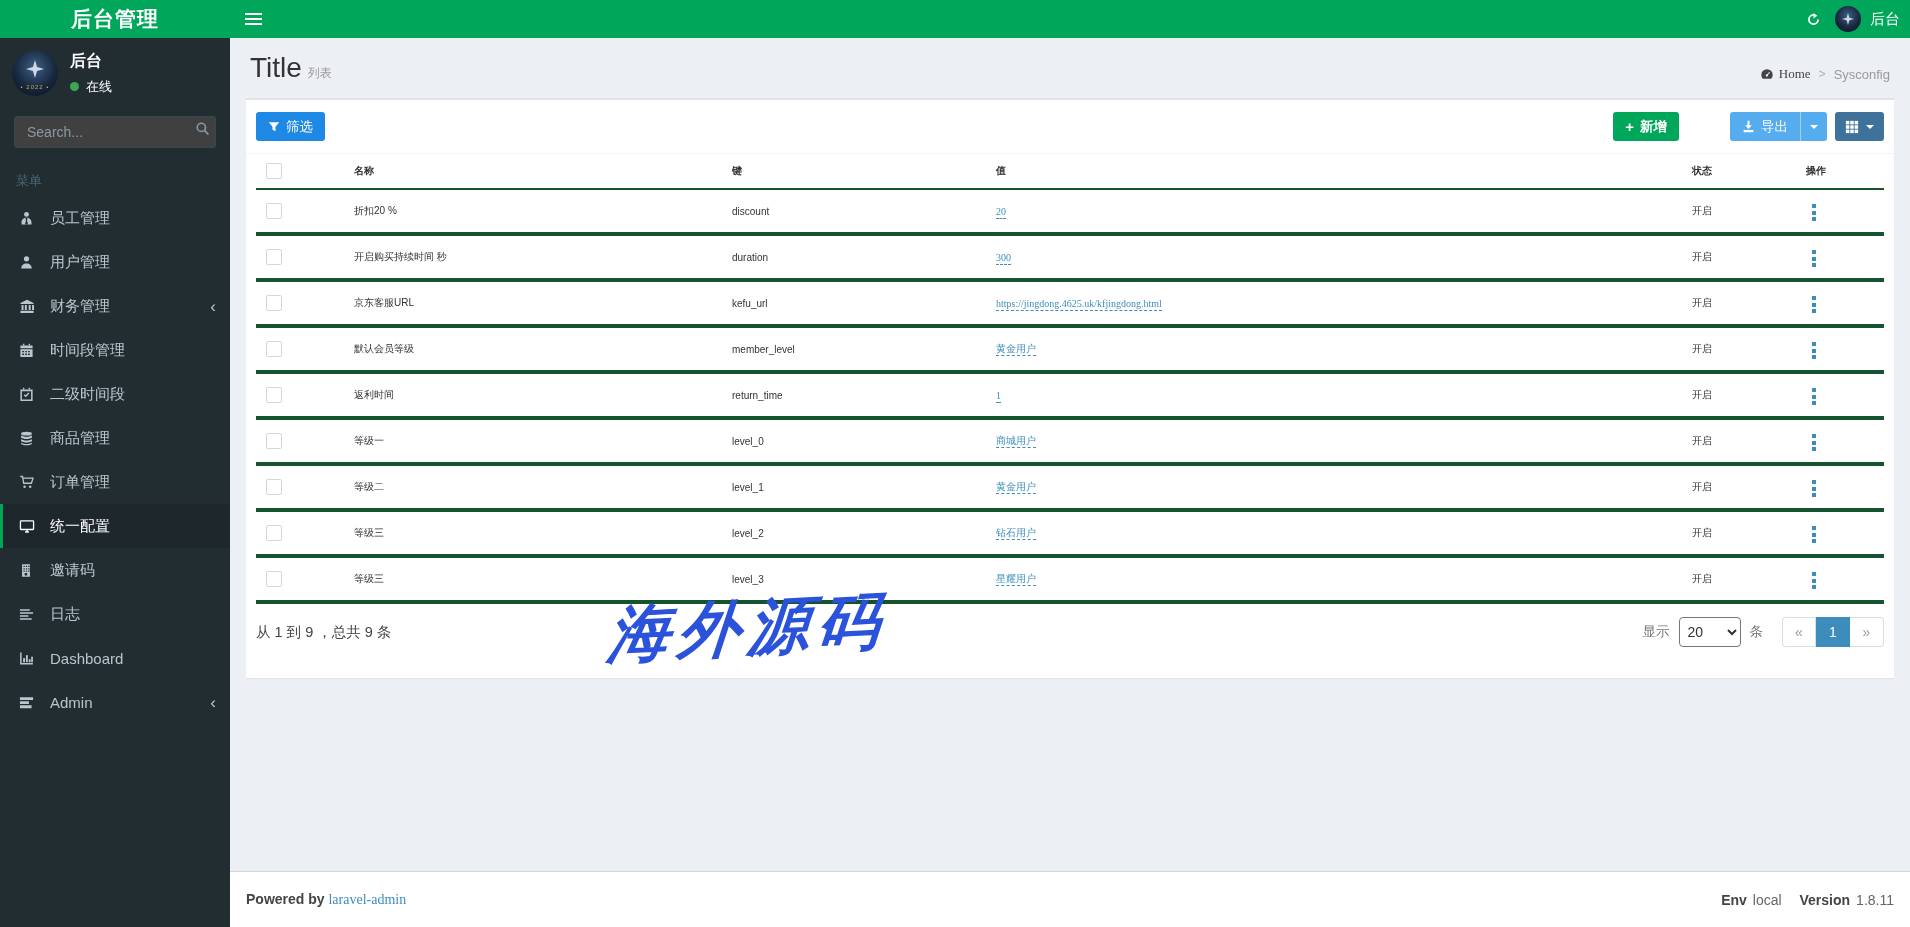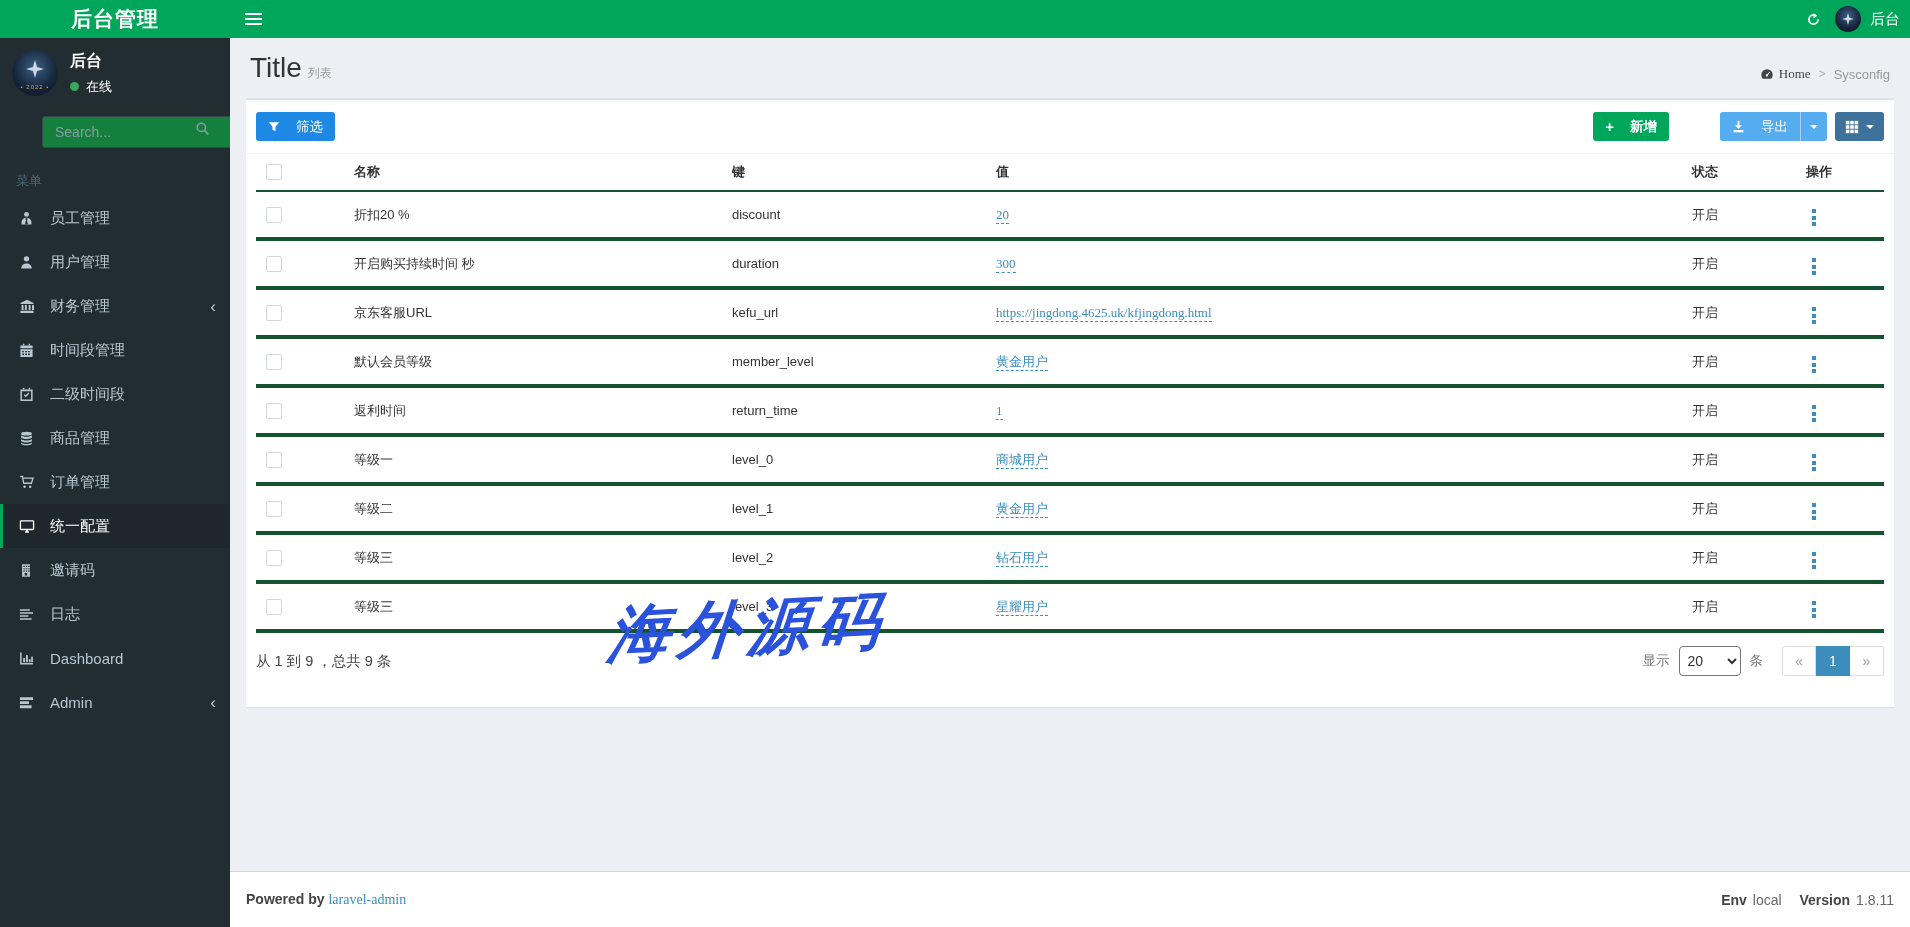--- a/index.html
+++ b/index.html
@@ -14,21 +14,21 @@
   .logo { height:38px; background:#00a65a; color:#fff; font-size:21px; font-weight:bold; display:flex; align-items:center; justify-content:center; letter-spacing:1px; cursor:pointer; }
   .user-panel { display:flex; align-items:center; padding:12px 10px 14px 12px; }
   .avatar { width:46px; height:46px; border-radius:50%; background:radial-gradient(circle at 50% 38%, #3c5f86 0%, #18283e 55%, #090f1a 100%); position:relative; overflow:hidden; flex-shrink:0; }
   .avatar svg { position:absolute; left:50%; top:42%; transform:translate(-50%,-50%); }
   .avatar .year { position:absolute; bottom:6px; width:100%; text-align:center; font-size:6px; color:#c9a85a; letter-spacing:1px; }
   .user-info { margin-left:12px; }
   .user-name { color:#fff; font-size:16px; font-weight:bold; margin-bottom:6px; }
   .user-status { color:#fff; font-size:13px; display:flex; align-items:center;justify-content:flex-end; }
   .dot { width:9px; height:9px; border-radius:50%; background:#3ba55a; display:inline-block; margin-right:7px; }
   .search-form { margin:6px 14px 12px 14px; position:relative; }
-  .search-form input { width:100%; height:32px; background:#15803d; border:1px solid #374850; border-radius:3px; color:#ccc; padding:0 32px 0 12px; font-size:14px; outline:none; font-family:inherit;margin-left:28px; }
+  .search-form input { width:100%; height:32px; background:#404040; border:1px solid #374850; border-radius:3px; color:#ccc; padding:0 32px 0 12px; font-size:14px; outline:none; font-family:inherit; }
   .search-form input::placeholder { color:#8a9aa3; }
   .search-btn { position:absolute; right:6px; top:5px; background:none; border:none; color:#8a9aa3; cursor:pointer; }
   .menu-header { color:#4b646f; font-size:13px; padding:12px 16px 6px 16px; }
   .menu { list-style:none; }
   .menu-item { display:flex; align-items:center; height:44px; padding:0 14px 0 16px; color:#b8c7ce; cursor:pointer; border-left:3px solid transparent; font-size:15px; }
   .menu-item .mi-icon { width:22px; display:flex; align-items:center; color:#b8c7ce; flex-shrink:0; }
   .menu-item .mi-label { margin-left:9px; flex:1; }
   .menu-item .mi-chevron { color:#b8c7ce; font-size:17px; line-height:1; }
   .menu-item.active { background:#1e282c; color:#fff; border-left-color:#00a65a; }
   .menu-item.active .mi-icon { color:#fff; }
@@ -49,34 +49,34 @@
   .content-header h1 { font-size:28px; font-weight:normal; color:#333; }
   .content-header h1 small { font-size:12px; color:#999; font-weight:normal; margin-left:6px; }
   .breadcrumb { list-style:none; display:flex; align-items:center; font-size:13px; color:#999; padding-bottom:2px; }
   .breadcrumb .bc-icon { color:#444; margin-right:5px; display:flex; }
   .breadcrumb a { color:#444; cursor:pointer; }
   .bc-sep { margin:0 8px; color:#b0b0b0; font-size:12px; }
 
   
   .box { background:#fff; margin:14px 16px 0 16px; border-top:2px solid #dfe3e8; box-shadow:0 1px 1px rgba(0,0,0,.05); }
   .box-header { display:flex; justify-content:space-between; align-items:center; padding:12px 10px; border-bottom:1px solid #f4f4f4; }
-  .btn { border:none; border-radius:3px; color:#fff; font-size:13.5px; padding:6px 12px; height:29px; display:inline-flex; align-items:center; gap:16px; cursor:pointer; font-family:inherit; }
+  .btn { border:none; border-radius:3px; color:#fff; font-size:13.5px; padding:6px 12px; height:29px; display:inline-flex; align-items:center; gap:6px; cursor:pointer; font-family:inherit; }
   .btn svg { flex-shrink:0; }
   .btn-filter { background:#1e88e5; }
   .btn-new { background:#00a65a; font-weight:bold; }
   .btn-new .plus { font-size:15px; font-weight:bold; }
   .right-btns { display:flex; align-items:center; gap:8px; }
   .btn-group { display:inline-flex;padding-left:43px; }
   .btn-export { background:#55acee; border-radius:3px 0 0 3px; }
   .btn-export-caret { background:#55acee; border-radius:0 3px 3px 0; border-left:1px solid rgba(255,255,255,.45); padding:6px 9px; }
   .btn-grid { background:#3f729b; padding:6px 10px; gap:7px; }
   .caret { width:0; height:0; border-left:4px solid transparent; border-right:4px solid transparent; border-top:4px solid #fff; display:inline-block; }
 
   table { width:100%; border-collapse:collapse; table-layout:fixed; }
-  th, td { text-align:left; padding:9px 10px; border-bottom:4px solid #14532d; font-size:13px; overflow:hidden; white-space:nowrap; text-overflow:ellipsis; }
+  th, td { text-align:left; padding:9px 10px; border-bottom:4px solid #14532d; font-size:10px; overflow:hidden; white-space:nowrap; text-overflow:ellipsis; }
   th { font-weight:bold; color:#333; border-bottom-width:2px; }
   .cb { width:16px; height:16px; border:1px solid #d2d6de; border-radius:2px; background:#fff; display:inline-block; cursor:pointer; vertical-align:middle; }
   td a.val { color:#3c8dbc; border-bottom:1px dashed #3c8dbc; padding-bottom:1px; cursor:pointer; }
   .ellipsis-v { display:inline-flex; flex-direction:column; gap:2.5px; cursor:pointer; padding:2px 6px; }
   .ellipsis-v i { width:4px; height:4px; background:#3c8dbc; display:block; }
 
   .box-footer { display:flex; justify-content:space-between; align-items:center; padding:13px 10px 31px 10px; }
   .summary { font-size:14.5px; color:#444; }
   .pager-area { display:flex; align-items:center; gap:9px; }
   .pp-label { color:#777; font-size:13.5px; }

